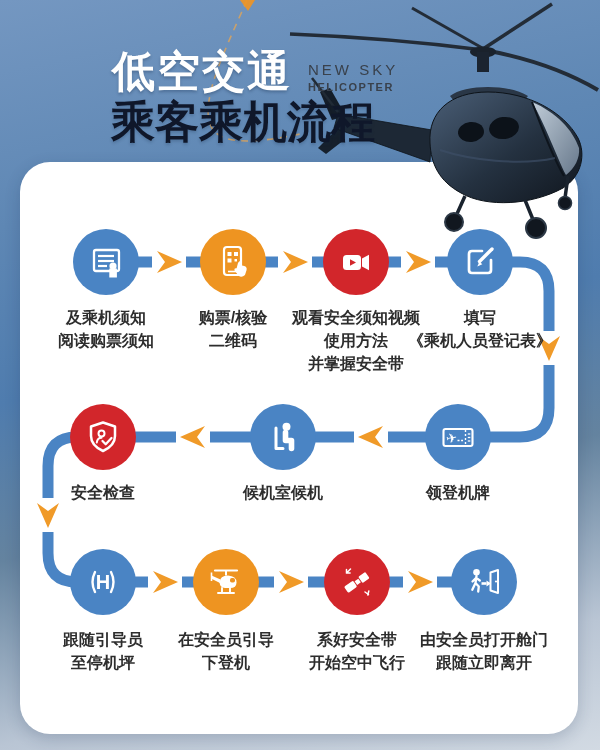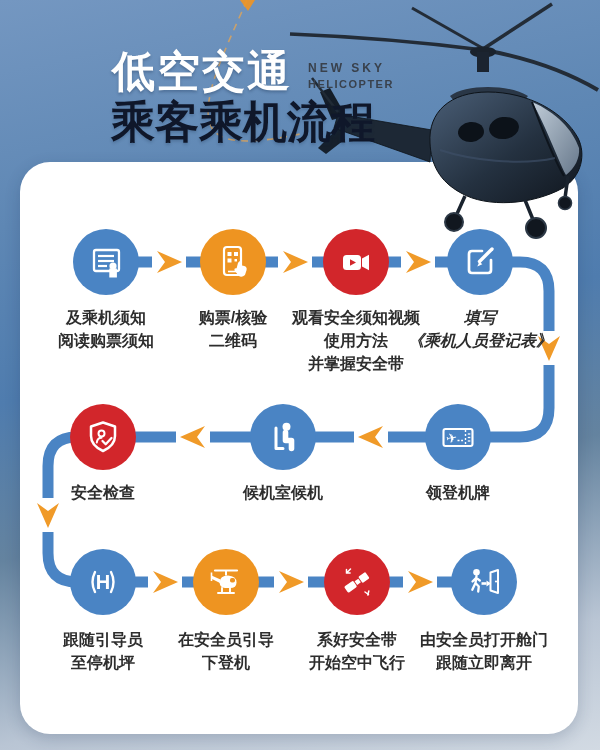--- a/index.html
+++ b/index.html
@@ -16,21 +16,21 @@
     position:absolute;left:112px;top:6px;
     font-size:43px;font-weight:800;color:#ffffff;letter-spacing:2px;
     text-shadow:0 2px 3px rgba(20,40,70,.30);white-space:nowrap;
   }
   .subtitle-cn{
     position:absolute;left:111px;top:56px;
     font-size:44px;font-weight:800;color:#0f172a;letter-spacing:0px;
     text-shadow:0 2px 3px rgba(20,40,70,.22);white-space:nowrap;
   }
   .brand{position:absolute;left:308px;top:24px;color:#39414c;}
-  .brand-line1{font-size:12px;letter-spacing:3px;font-weight:700;}
+  .brand-line1{font-size:15px;letter-spacing:3px;font-weight:400;}
   .brand-line2{font-size:11px;letter-spacing:1.5px;font-weight:600;margin-top:3px;}
 
   
   .deco-svg{position:absolute;left:0;top:0;z-index:1;}
 
   
   .flow-card{
     position:absolute;left:20px;top:162px;width:558px;height:572px;
     background:#ffffff;border-radius:30px;z-index:1;
     box-shadow:0 5px 16px rgba(25,45,80,.20);
@@ -242,21 +242,21 @@
   </div>
   <div class="step-label" style="left:133px;top:306px;">
     <div>购票/核验</div>
       <div>二维码</div>
   </div>
   <div class="step-label" style="left:256px;top:306px;">
     <div>观看安全须知视频</div>
       <div>使用方法</div>
       <div>并掌握安全带</div>
   </div>
-  <div class="step-label" style="left:380px;top:306px;font-style:italic;">
+  <div class="step-label" style="left:380px;top:306px;">
     <div>填写</div>
       <div>《乘机人员登记表》</div>
   </div>
   <div class="step-label" style="left:358px;top:481px;">
     <div>领登机牌</div>
   </div>
   <div class="step-label" style="left:183px;top:481px;">
     <div>候机室候机</div>
   </div>
   <div class="step-label" style="left:3px;top:481px;">

